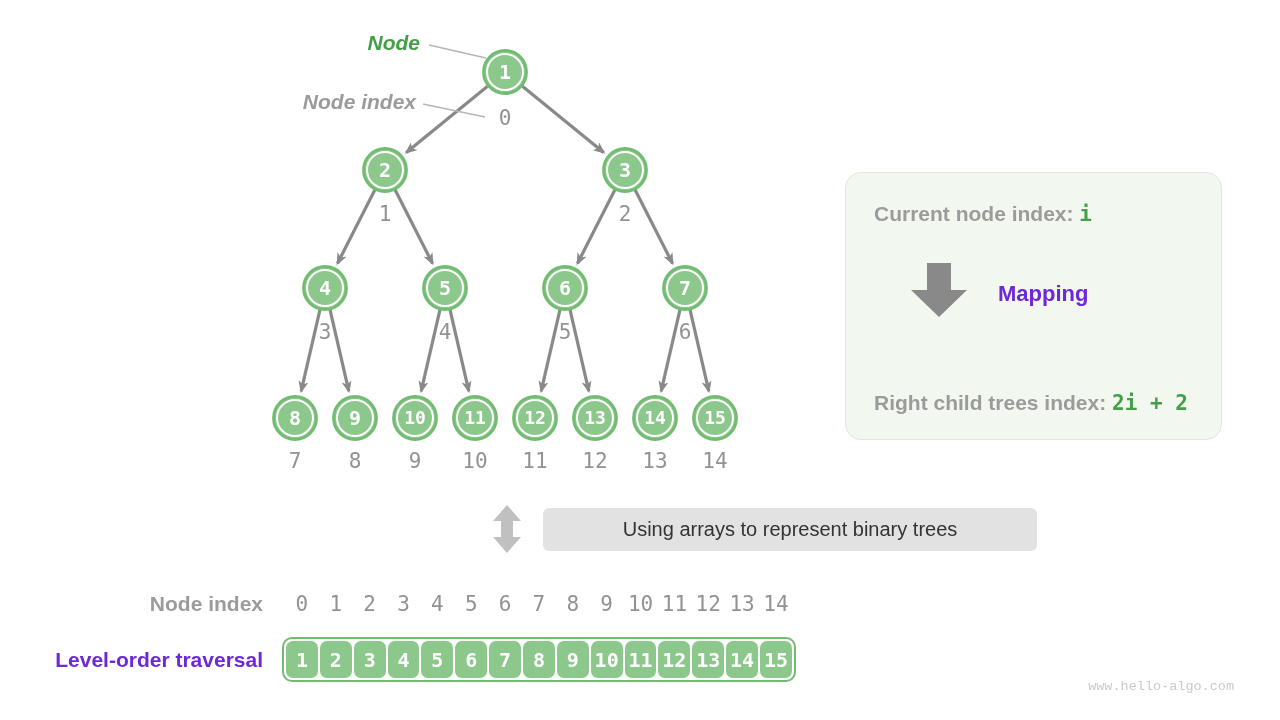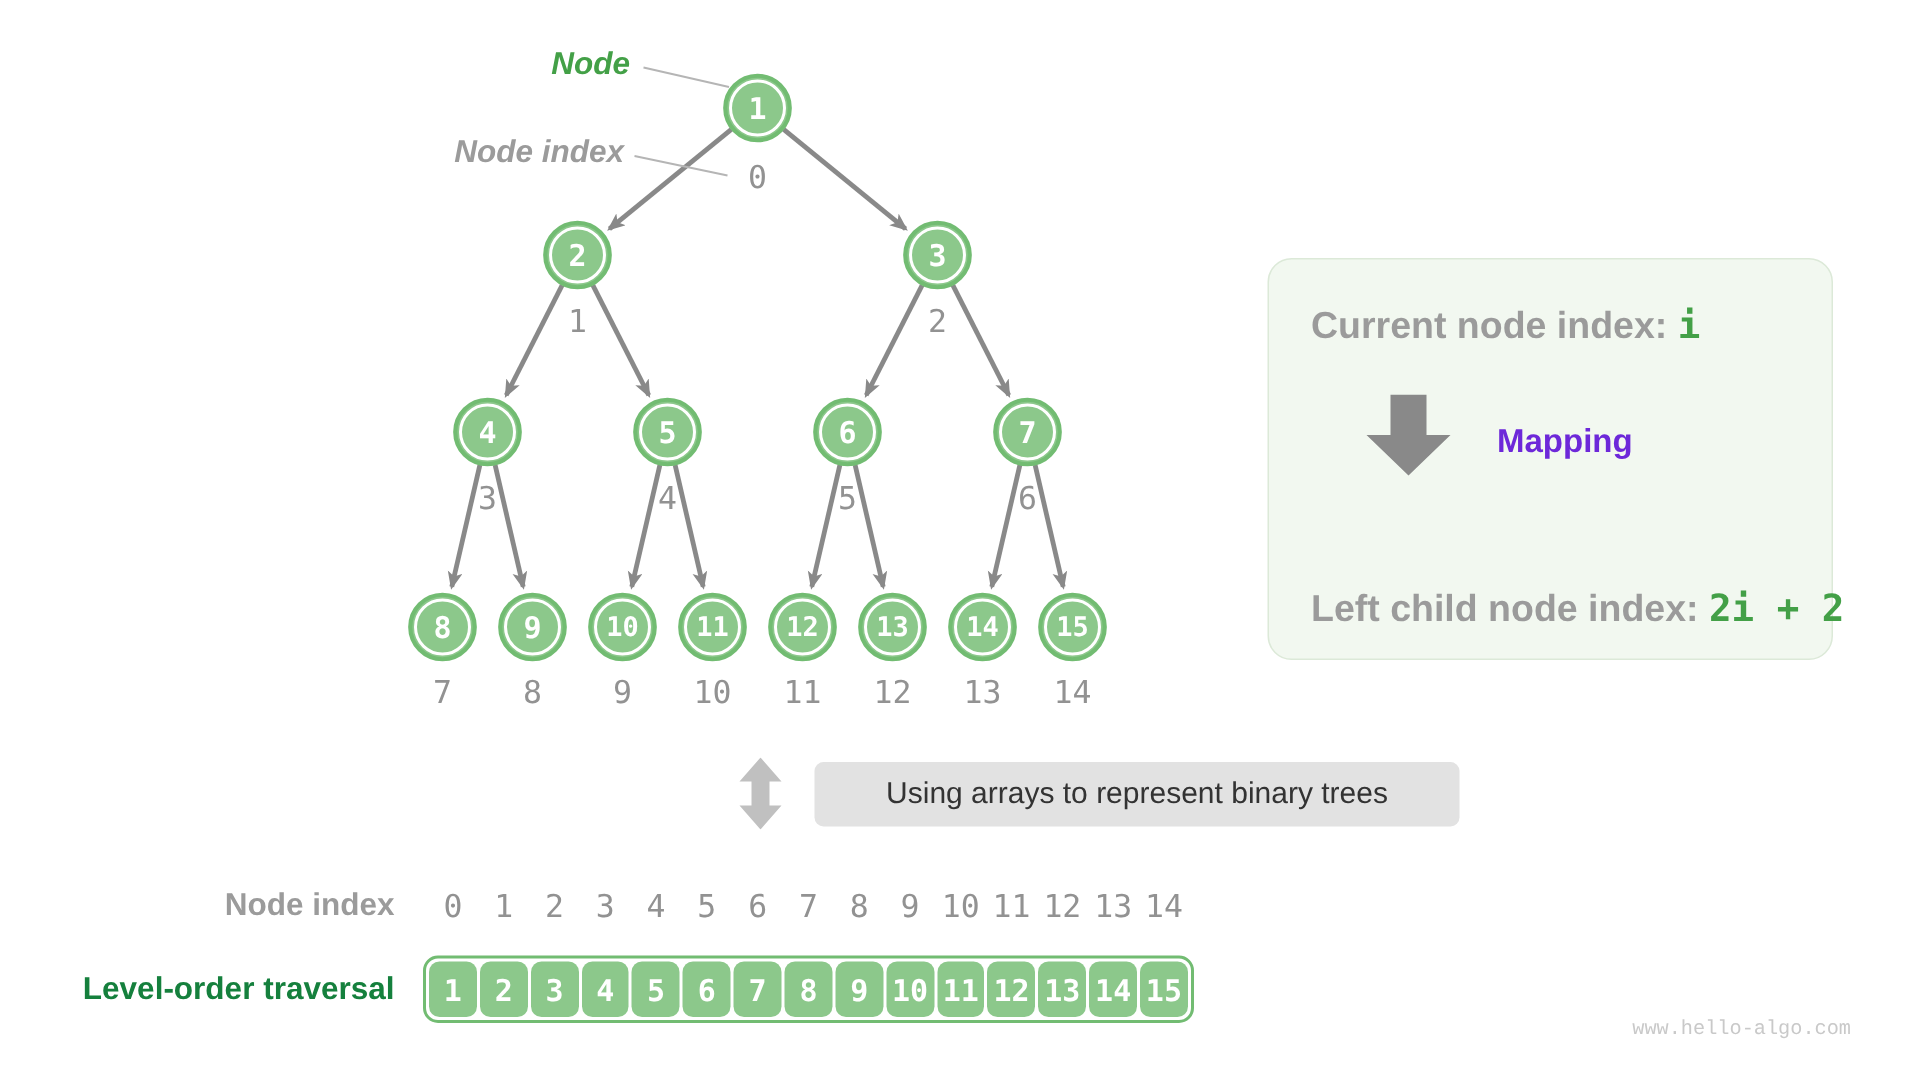--- a/index.html
+++ b/index.html
@@ -9,41 +9,41 @@
 
   
   #tree-svg { position:absolute; left:0; top:0; }
   .float-label { position:absolute; font-size:21px; font-weight:bold;font-style:italic; }
   #node-label { left:330px; top:31px; width:90px; text-align:right; color:#43a047; }
   #node-index-label { left:280px; top:90px; width:136px; text-align:right; color:#9b9b9b; }
 
   
   .panel { position:absolute; left:845px; top:172px; width:377px; height:268px;
            background:#f2f8f0; border:1.5px solid #dce9d8; border-radius:16px; }
-  .panel .row { position:absolute; left:28px; font-size:25px; font-weight:bold;
+  .panel .row { position:absolute; left:28px; font-size:21px; font-weight:bold;
                 color:#9b9b9b; white-space:nowrap; }
   .panel .row .code-val { color:#43a047; font-family:"DejaVu Sans Mono", monospace;
                           font-weight:bold; }
   #panel-row-current { top:29px; }
   #panel-row-left { top:181px; }
   #panel-row-right { top:218px; }
   #mapping-arrow { position:absolute; left:64px; top:90px; }
   #mapping-label { position:absolute; left:152px; top:108px; font-size:22px;
                    font-weight:bold; color:#6d28d9; }
 
   
   #updown-arrow { position:absolute; left:492px; top:505px; }
-  .caption-box { position:absolute; left:543px; top:508px; width:430px; height:43px;
+  .caption-box { position:absolute; left:543px; top:508px; width:494px; height:43px;
                  background:#e2e2e2; border-radius:6px; color:#333333; font-size:20px;
                  line-height:43px; text-align:center; }
 
   
   .row-label { position:absolute; font-size:21px; font-weight:bold; text-align:right; }
   #bottom-index-label { left:100px; top:592px; width:163px; color:#9b9b9b; }
-  #traversal-label { left:20px; top:648px; width:243px; color:#15803d; }
+  #traversal-label { left:20px; top:648px; width:243px; color:#6d28d9; }
 
   .index-row { position:absolute; left:282px; top:590px; width:514px; height:28px;
                display:flex; gap:2px; padding:0 4px; }
   .index-slot { flex:1; text-align:center; color:#929292; font-size:21px;
                 font-family:"DejaVu Sans Mono", monospace; line-height:28px; }
 
   .array-box { position:absolute; left:282px; top:637px; width:514px; height:45px;
                border:2px solid #72bc72; border-radius:10px; background:#ffffff;
                display:flex; gap:2px; padding:2px; }
   .array-cell { flex:1; background:#8cc88b; border-radius:7px; color:#ffffff;
@@ -186,21 +186,21 @@
 
   <div class="panel">
     <div class="row" id="panel-row-current">
       <span>Current node index: </span><span class="code-val">i</span>
     </div>
     <svg id="mapping-arrow" width="58" height="55" viewBox="0 0 58 55">
       <path d="M17,0 H41 V27 H57 L29,54 L1,27 H17 Z" fill="#898989"></path>
     </svg>
     <div id="mapping-label">Mapping</div>
     <div class="row" id="panel-row-right">
-      <span>Left child node index: </span><span class="code-val">2i + 2</span>
+      <span>Right child trees index: </span><span class="code-val">2i + 2</span>
     </div>
   </div>
 
   <svg id="updown-arrow" width="30" height="48" viewBox="0 0 30 48">
     <path d="M15,0 L29,16 H21 V32 H29 L15,48 L1,32 H9 V16 H1 Z" fill="#c0c0c0"></path>
   </svg>
   <div class="caption-box">Using arrays to represent binary trees</div>
 
   <div class="row-label" id="bottom-index-label">Node index</div>
   <div class="index-row" id="index-row">

